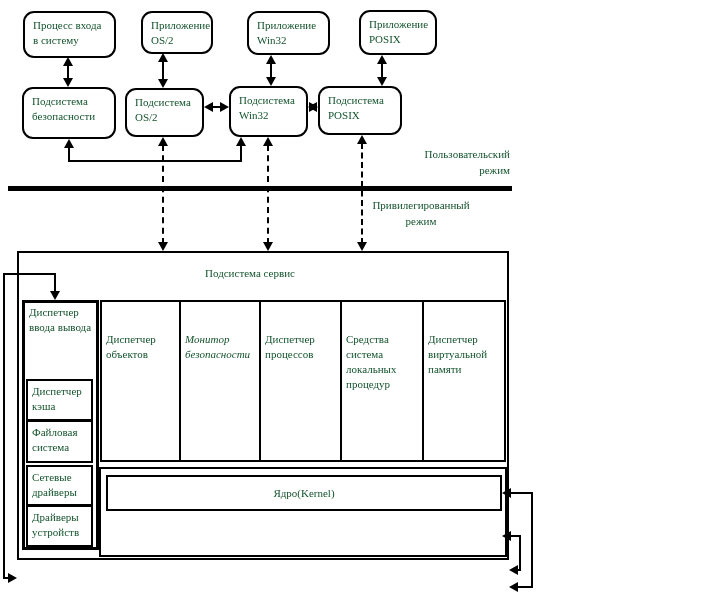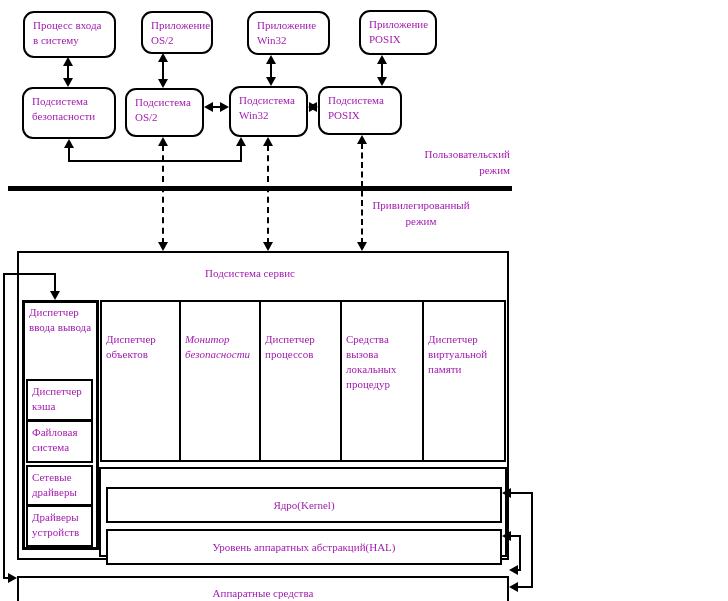--- a/index.html
+++ b/index.html
@@ -1,27 +1,27 @@
 <!DOCTYPE html>
 <html><head>
 <meta charset="utf-8">
 <style>
   html,body{margin:0;padding:0;background:#fff;}
   #stage{position:relative;width:644px;height:601px;background:#ffffff;overflow:hidden;
-         font-family:"Liberation Serif", "DejaVu Serif", serif;color:#a21caf;}
+         font-family:"Liberation Serif", "DejaVu Serif", serif;color:#14532d;}
   .rbox{position:absolute;border:2px solid #000;border-radius:11px;background:#fff;
         font-size:11px;line-height:15px;padding:5px 3px 0 8px;white-space:pre-line;box-sizing:border-box;}
   .cell{position:absolute;border:2px solid #000;background:#fff;font-size:11px;line-height:15px;
         padding:30px 2px 0 4px;white-space:pre-line;box-sizing:border-box;}
   .thickbox{position:absolute;border:3px solid #000;background:#fff;font-size:11px;line-height:15px;
         box-sizing:border-box;}
   .subcell{position:absolute;border:2px solid #000;background:#fff;font-size:11px;line-height:15px;
         padding:3px 1px 0 4px;white-space:pre-line;box-sizing:border-box;}
   .bar{position:absolute;border:2px solid #000;background:#fff;font-size:11px;
-        display:flex;align-items:center;justify-content:center;box-sizing:border-box;text-align:center;margin-top:12px;}
+        display:flex;align-items:center;justify-content:center;box-sizing:border-box;text-align:center;}
   .plainbox{position:absolute;border:2px solid #000;background:#fff;box-sizing:border-box;}
   .hl,.vl{position:absolute;background:#000;}
   .dv{position:absolute;width:0;border-left:2px dashed #000;}
   .ah{position:absolute;width:0;height:0;border-style:solid;}
   .au{border-width:0 5px 9px 5px;border-color:transparent transparent #000 transparent;}
   .ad{border-width:9px 5px 0 5px;border-color:#000 transparent transparent transparent;}
   .al{border-width:5px 9px 5px 0;border-color:transparent #000 transparent transparent;}
   .ar{border-width:5px 0 5px 9px;border-color:transparent transparent transparent #000;}
   .modelabel{position:absolute;font-size:11px;line-height:16px;text-align:right;white-space:pre-line;}
   .title{position:absolute;font-size:11px;text-align:center;}
@@ -126,32 +126,30 @@
 устройств</div>
   </div>
 
   <div class="cell" style="left:100px;top:300px;width:81px;height:162px;">Диспетчер
 объектов</div>
   <div class="cell" style="left:179px;top:300px;width:82px;height:162px;font-style:italic;">Монитор
 безопасности</div>
   <div class="cell" style="left:259px;top:300px;width:83px;height:162px;">Диспетчер
 процессов</div>
   <div class="cell" style="left:340px;top:300px;width:84px;height:162px;">Средства
-вызова
+система
 локальных
 процедур</div>
   <div class="cell" style="left:422px;top:300px;width:84px;height:162px;">Диспетчер
 виртуальной
 памяти</div>
 
   <div class="plainbox" style="left:99px;top:467px;width:408px;height:90px;"></div>
   <div class="bar" style="left:106px;top:475px;width:396px;height:36px;">Ядро(Kernel)</div>
-  <div class="bar" style="left:106px;top:517px;width:396px;height:36px;">Уровень аппаратных абстракций(HAL)</div>
 
-  <div class="bar" style="left:17px;top:564px;width:492px;height:33px;">Аппаратные средства</div>
 
   <div>
     <div class="hl" style="left:3px;top:273px;width:53px;height:2px;"></div>
     <div class="vl" style="left:54px;top:274px;width:2px;height:17px;"></div>
     <div class="ah ad" style="left:50px;top:291px;"></div>
     <div class="vl" style="left:3px;top:273px;width:2px;height:306px;"></div>
     <div class="hl" style="left:3px;top:577px;width:8px;height:2px;"></div>
     <div class="ah ar" style="left:8px;top:573px;"></div>
   </div>
 

